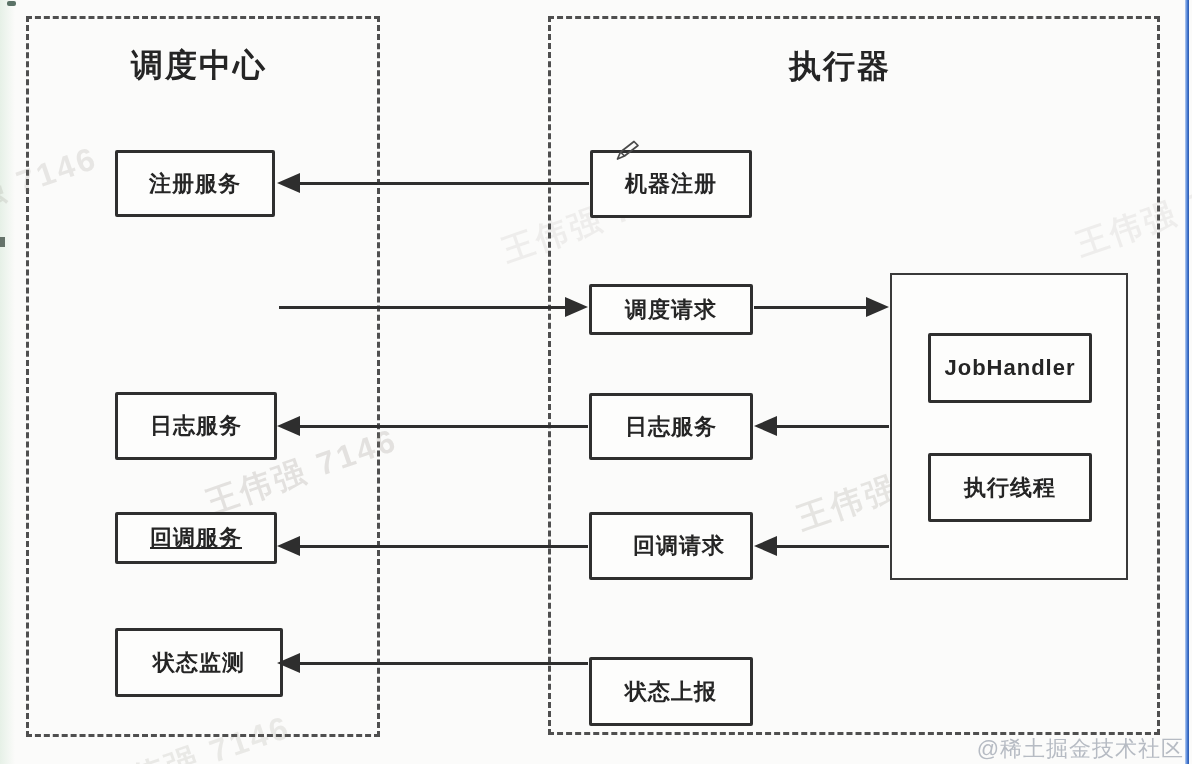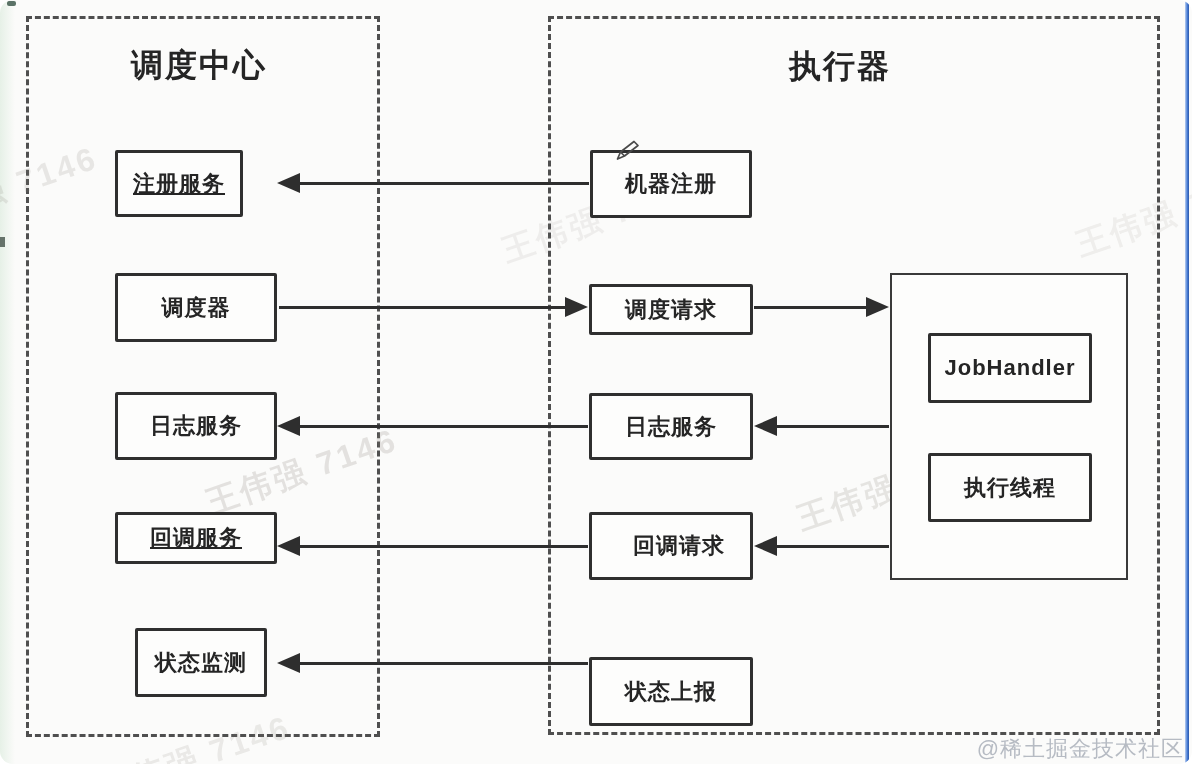--- a/index.html
+++ b/index.html
@@ -1,37 +1,37 @@
 <!DOCTYPE html>
 <html><head>
 <meta charset="utf-8">
 <style>
   html,body{margin:0;padding:0;}
   body{font-family:"Liberation Sans","DejaVu Sans",sans-serif;background:#ffffff;}
   #stage{
     position:relative;width:1192px;height:764px;background:#fbfbfa;
-    overflow:hidden;color:#222;border-radius:13px;
+    overflow:hidden;color:#222;
   }
   
   .panel{position:absolute;border:3px dashed #4f4f4f;background:transparent;}
   .panel-left{left:26px;top:16px;width:348px;height:715px;}
   .panel-right{left:548px;top:16px;width:606px;height:713px;}
   .panel-title{position:absolute;font-size:32px;font-weight:700;color:#252525;
     letter-spacing:2px;white-space:nowrap;}
   .title-left{left:131px;top:44px;}
   .title-right{left:789px;top:45px;}
   
   .node{position:absolute;border:3px solid #2f2f2f;background:#fdfdfc;border-radius:2px;
     display:flex;align-items:center;justify-content:center;
     font-size:22px;font-weight:600;color:#252525;letter-spacing:1px;box-sizing:border-box;}
-  .n-l1{left:115px;top:150px;width:128px;height:67px;text-decoration:underline;}
+  .n-l1{left:115px;top:150px;width:160px;height:67px;}
   .n-l2{left:115px;top:273px;width:162px;height:69px;}
   .n-l3{left:115px;top:392px;width:162px;height:68px;}
   .n-l4{left:115px;top:512px;width:162px;height:52px;text-decoration:underline;}
-  .n-l5{left:115px;top:628px;width:132px;height:69px;margin-left:20px;}
+  .n-l5{left:115px;top:628px;width:168px;height:69px;}
   .n-r1{left:590px;top:150px;width:162px;height:68px;}
   .n-r2{left:589px;top:284px;width:164px;height:51px;}
   .n-r3{left:589px;top:393px;width:164px;height:67px;}
   .n-r4{left:589px;top:512px;width:164px;height:68px;padding-left:16px;}
   .n-r5{left:589px;top:628px;width:164px;height:69px;margin-top:29px;}
   .runtime-box{position:absolute;left:890px;top:273px;width:238px;height:307px;
     border:2px solid #3a3a3a;background:#fdfdfc;box-sizing:border-box;}
   .n-jh{left:928px;top:333px;width:164px;height:70px;border-width:3px;font-weight:700;}
   .n-et{left:928px;top:453px;width:164px;height:69px;border-width:3px;}
   
@@ -82,23 +82,20 @@
   <span class="wm wm-c">王伟强 7146</span>
   <span class="wm wm-d">王伟强 7146</span>
   <span class="wm wm-e">王伟强 7146</span>
   <span class="wm wm-f">王伟强 7146</span>
 
   <div class="runtime-box"></div>
 
   <div class="node n-l1">
     <span>注册服务</span>
   </div>
-  <div class="node n-l2">
-    <span>调度器</span>
-  </div>
   <div class="node n-l3">
     <span>日志服务</span>
   </div>
   <div class="node n-l4">
     <span>回调服务</span>
   </div>
   <div class="node n-l5">
     <span>状态监测</span>
   </div>
 

